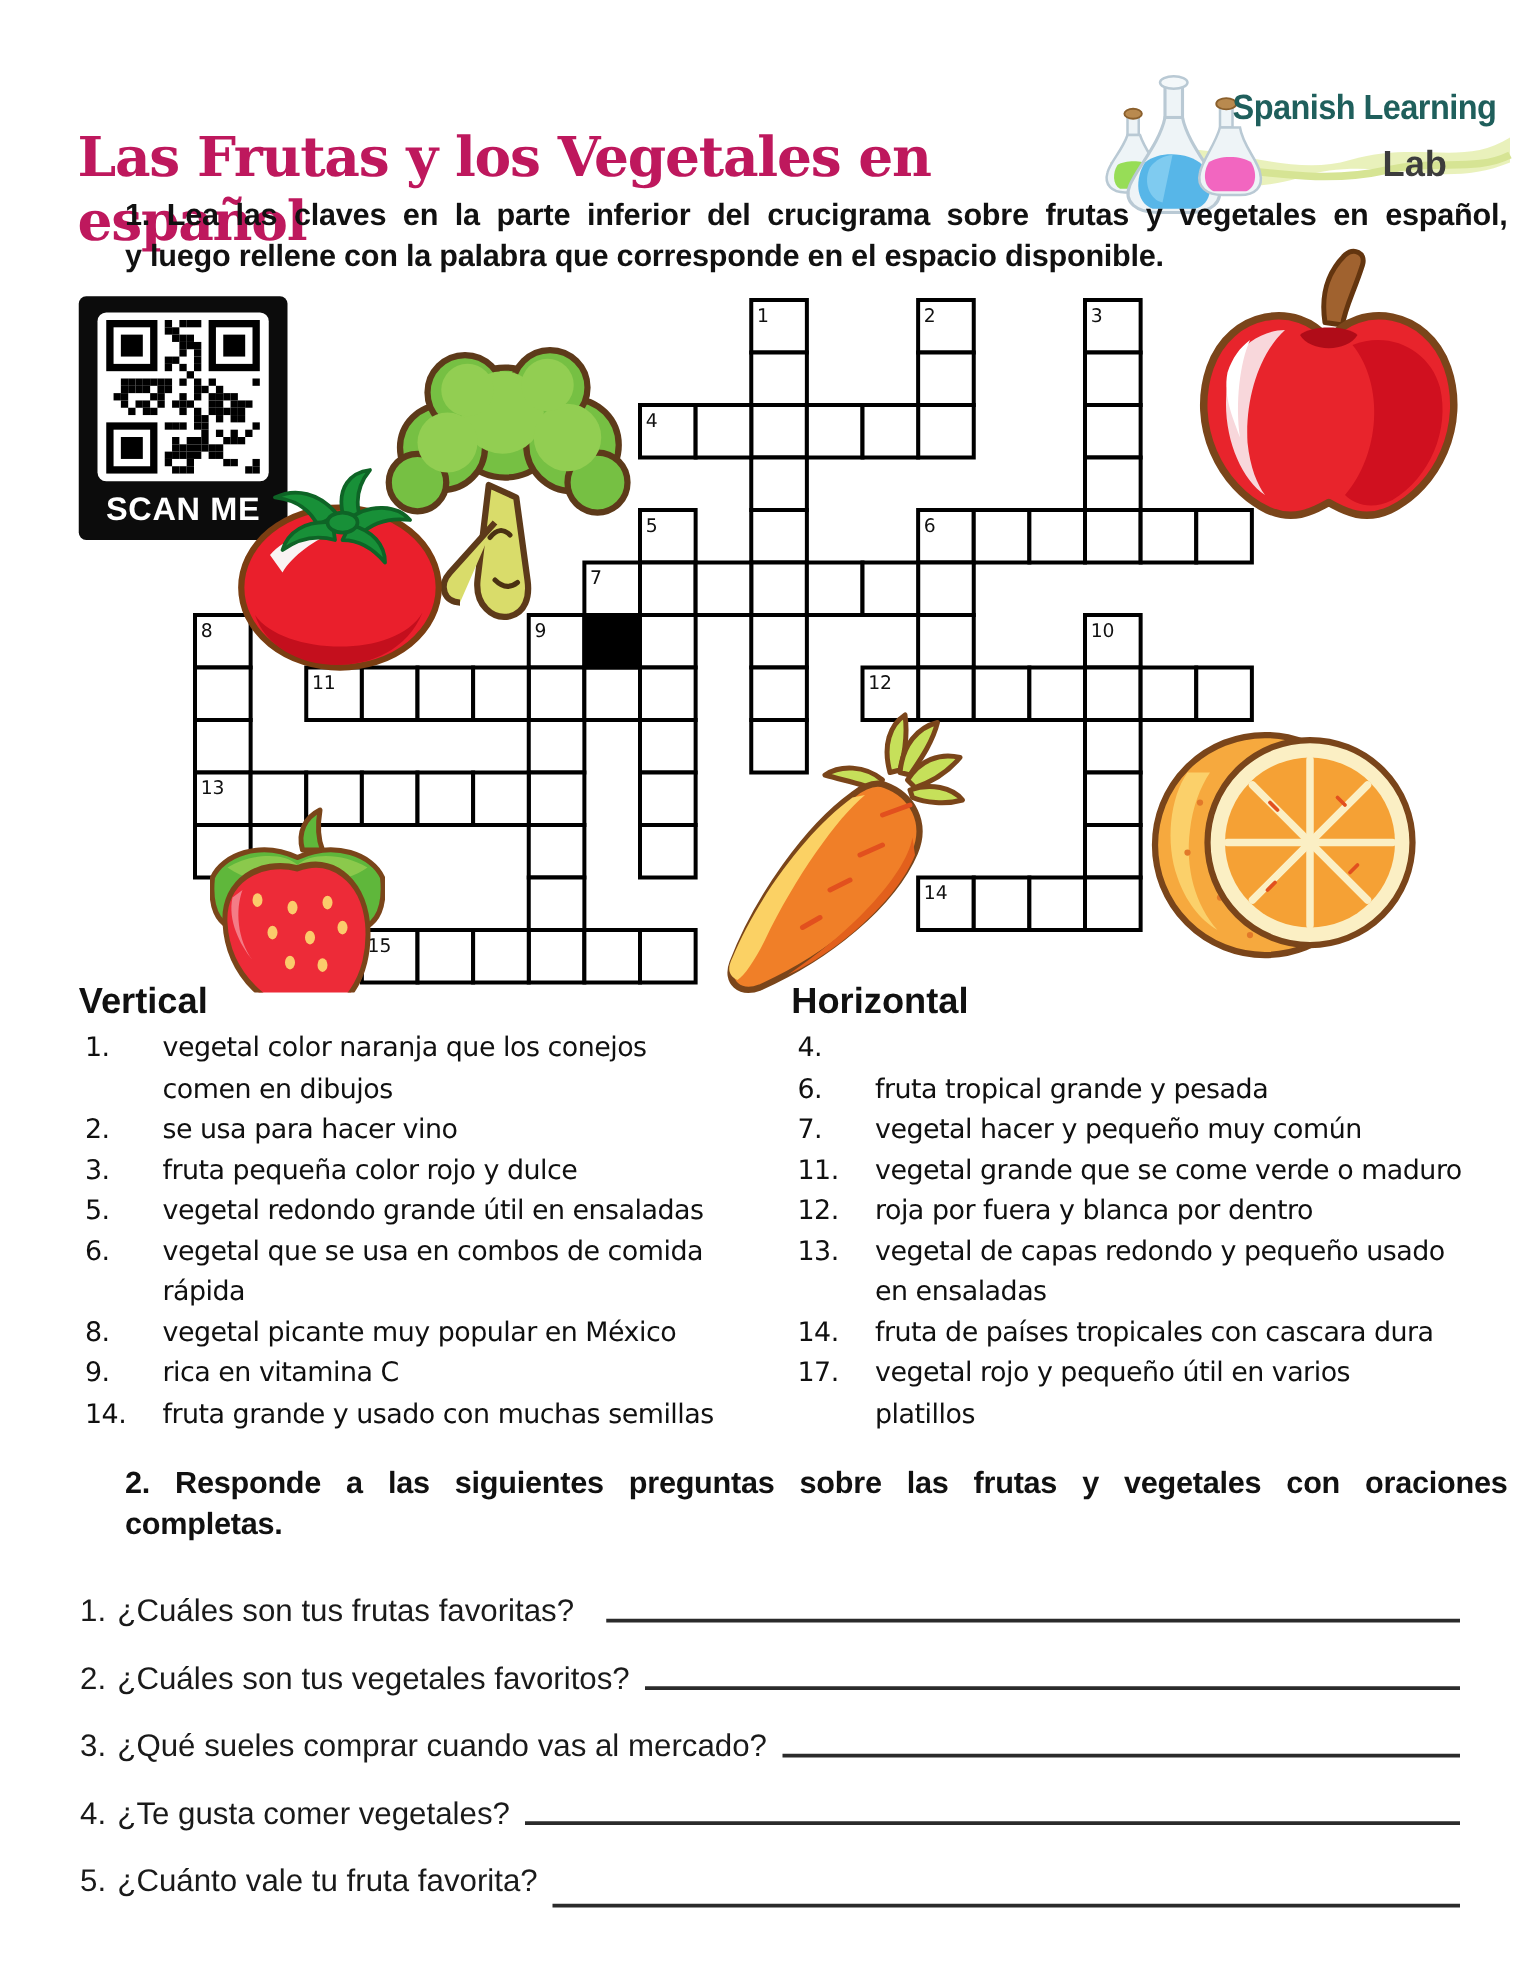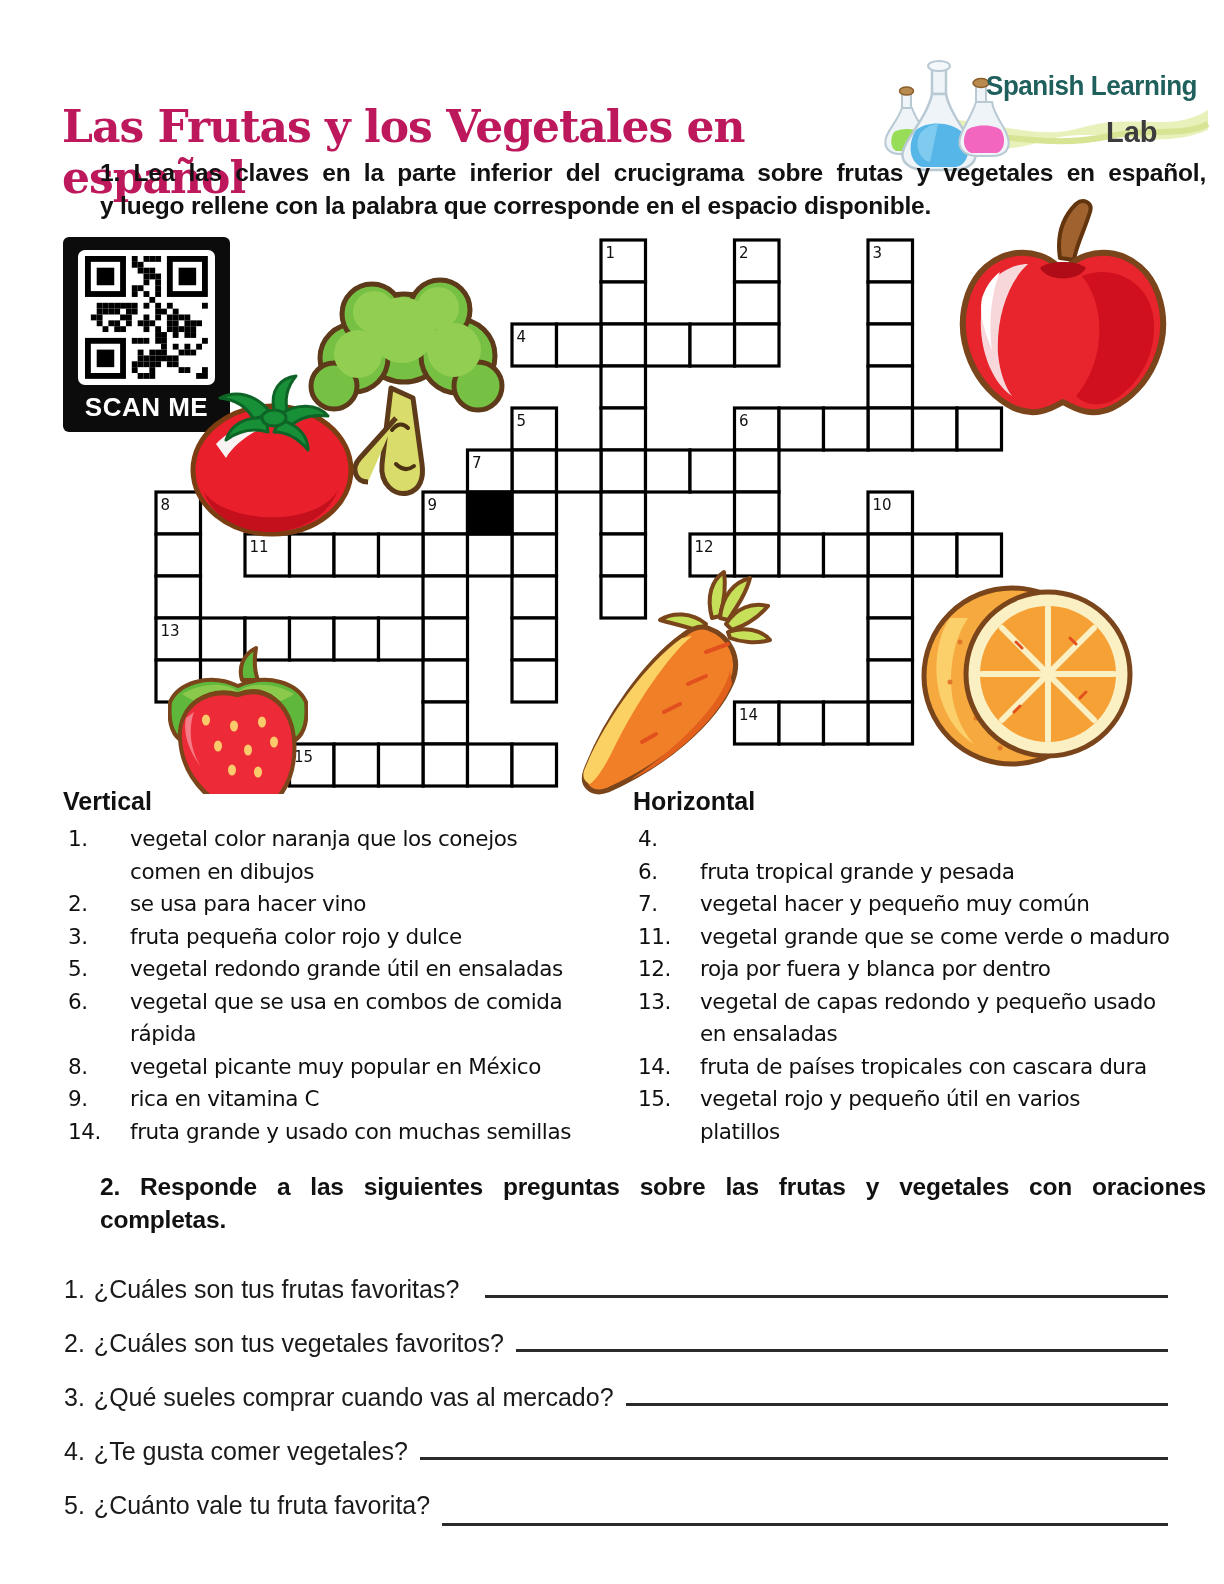--- a/index.html
+++ b/index.html
@@ -17,21 +17,21 @@
   .instr{left:57px;top:156px;width:1106px;font-weight:bold;font-size:24.5px;line-height:33px;
          color:#111;letter-spacing:-0.2px;margin-left:43px;}
   .just{text-align:justify;text-align-last:justify;}
 
   .qr-frame{left:63px;top:237px;width:167px;height:195px;background:#0c0c0c;border-radius:6px;}
   .qr-white{position:absolute;left:15px;top:13px;width:137px;height:135px;background:#fff;border-radius:7px;}
   .qr-label{position:absolute;left:0;bottom:9px;width:100%;text-align:center;color:#fff;
             font-weight:bold;font-size:26px;letter-spacing:0.5px;}
 
   .clue-col{width:552px;color:#101010;}
-  .clue-col h3{margin:0 0 7px 0;font-size:25px;line-height:30px;color:#111;}
+  .clue-col h3{margin:0 0 7px 0;font-size:29px;line-height:30px;color:#111;}
   .clue{display:flex;font-family:"DejaVu Sans",sans-serif;font-size:21.5px;line-height:32.5px;letter-spacing:-0.4px;}
   .clue-num{width:62px;flex:0 0 62px;padding-left:5px;}
   .clue-text{white-space:pre-line;}
 
   .questions{left:64px;top:1256px;width:1104px;font-size:25px;color:#1a1a1a;}
   .qrow{display:flex;align-items:flex-end;height:54px;}
   .qnum{padding-bottom:6px;margin-right:9px;}
   .qtext{padding-bottom:6px;white-space:nowrap;}
   .aline{flex:1;border-bottom:3px solid #2b2b2b;margin:0 0 12px 12px;height:1px;}
   .qrow:first-child .aline{margin-left:26px;}
@@ -489,21 +489,21 @@
         <div class="clue">
           <div class="clue-num">13.</div>
           <div class="clue-text">vegetal de capas redondo y pequeño usado
 en ensaladas</div>
         </div>
         <div class="clue">
           <div class="clue-num">14.</div>
           <div class="clue-text">fruta de países tropicales con cascara dura</div>
         </div>
         <div class="clue">
-          <div class="clue-num">15.</div>
+          <div class="clue-num">17.</div>
           <div class="clue-text">vegetal rojo y pequeño útil en varios
 platillos</div>
         </div>
       </div>
   </div>
 
   <div class="abs instr" style="top:1170px;">
     <div class="just">2. Responde a las siguientes preguntas sobre las frutas y vegetales con oraciones</div>
     <div>completas.</div>
   </div>

